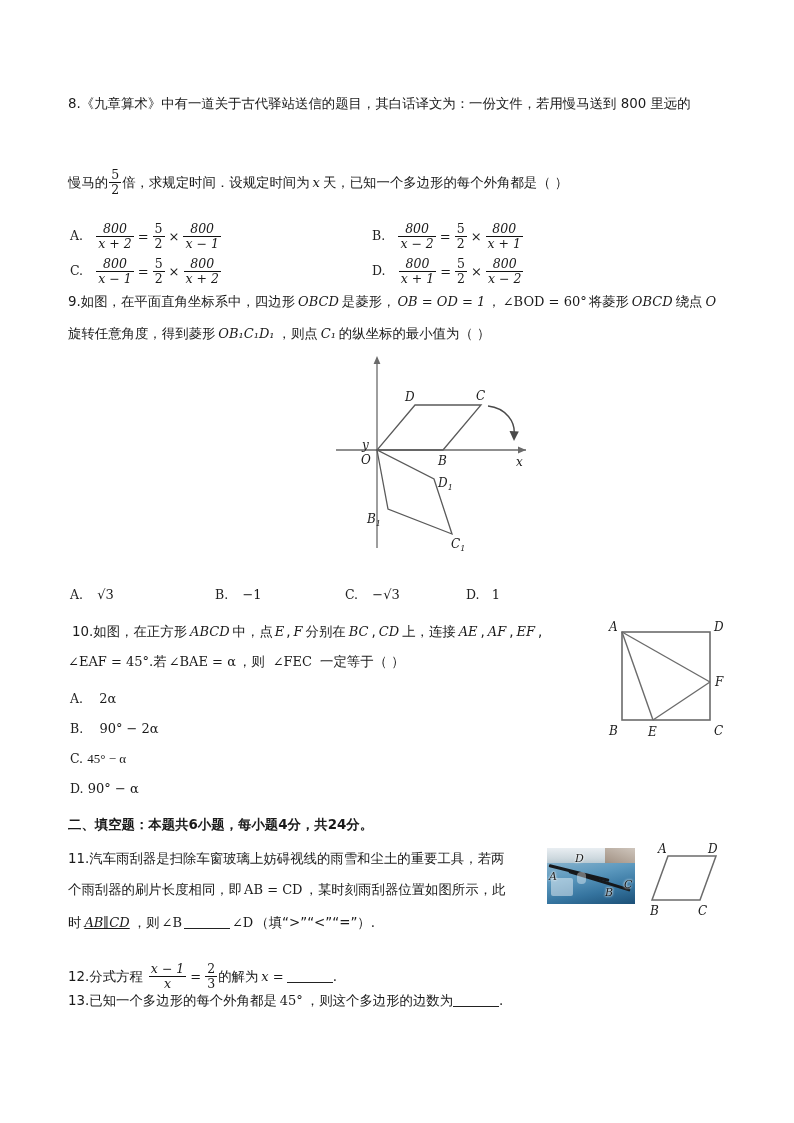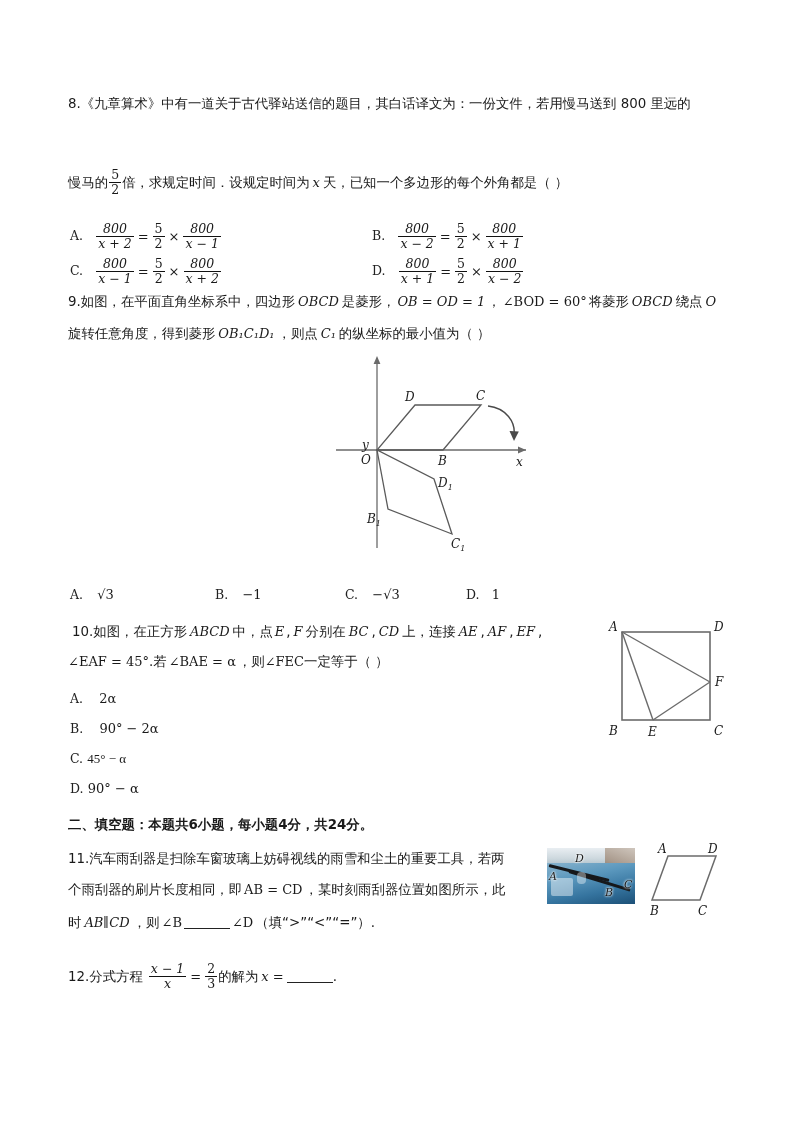--- a/index.html
+++ b/index.html
@@ -209,21 +209,21 @@
   <div class="blk" style="left:466px; top:588px;">
     <span class="optlbl">D.</span>
     <span class="mathr" style="margin-left:8px;">1</span>
   </div>
 
   <div class="blk cn" style="left:72px; top:625px;">
     <span>10.</span><span>如图，在正方形</span><span class="mathi" style="padding:0 3px;">ABCD</span><span>中，点</span><span class="mathi" style="padding:0 2px;">E</span><span>,</span><span class="mathi" style="padding:0 3px;">F</span><span>分别在</span><span class="mathi" style="padding:0 3px;">BC</span><span>,</span><span class="mathi" style="padding:0 3px;">CD</span><span>上，连接</span><span class="mathi" style="padding:0 3px;">AE</span><span>,</span><span class="mathi" style="padding:0 3px;">AF</span><span>,</span><span class="mathi" style="padding:0 3px;">EF</span><span>,</span>
   </div>
 
   <div class="blk cn" style="left:68px; top:655px;">
-    <span class="mathr">∠EAF = 45°</span><span>.若</span><span class="mathr" style="padding:0 2px;">∠BAE = α</span><span>，则</span><span class="mathr" style="padding:0 0;">∠FEC</span><span>一定等于（      ）</span>
+    <span class="mathr">∠EAF = 45°</span><span>.若</span><span class="mathr" style="padding:0 2px;">∠BAE = α</span><span>，则</span><span class="mathr" style="padding:0 8px;">∠FEC</span><span>一定等于（      ）</span>
   </div>
 
   <div class="figwrap" style="left:604px; top:620px;">
     <svg width="140" height="122" viewBox="0 0 140 122">
 
       <rect x="18" y="12" width="88" height="88" fill="none" stroke="#6b6b6b" stroke-width="1.6"></rect>
 
       <line x1="18" y1="12" x2="49" y2="100" stroke="#6b6b6b" stroke-width="1.4"></line>
       <line x1="18" y1="12" x2="106" y2="62" stroke="#6b6b6b" stroke-width="1.4"></line>
       <line x1="49" y1="100" x2="106" y2="62" stroke="#6b6b6b" stroke-width="1.4"></line>
@@ -257,21 +257,21 @@
     <span>二、填空题：本题共</span><span>6</span><span>小题，每小题</span><span>4</span><span>分，共</span><span>24</span><span>分。</span>
   </div>
 
   <div class="blk cn" style="left:68px; top:852px;">
     <span>11.</span><span>汽车雨刮器是扫除车窗玻璃上妨碍视线的雨雪和尘土的重要工具，若两</span>
   </div>
   <div class="blk cn" style="left:68px; top:883px;">
     <span>个雨刮器的刷片长度相同，即</span><span class="mathr" style="padding:0 2px;">AB = CD</span><span>，某时刻雨刮器位置如图所示，此</span>
   </div>
   <div class="blk cn" style="left:68px; top:915px;">
-    <span>时</span><span class="mathi" style="padding:0 3px;">AB∥CD</span><span>，则</span><span class="mathr" style="padding:0 2px;">∠B</span><span class="blank"></span><span class="mathr" style="padding:0 2px;">∠D</span><span>（填“&gt;”“&lt;”“=”）.</span>
+    <span>时</span><span class="mathi" style="padding:0 3px;text-decoration:underline;">AB∥CD</span><span>，则</span><span class="mathr" style="padding:0 2px;">∠B</span><span class="blank"></span><span class="mathr" style="padding:0 2px;">∠D</span><span>（填“&gt;”“&lt;”“=”）.</span>
   </div>
 
   <div class="photo" style="left:547px; top:848px; width:88px; height:56px;">
     <div class="sky"></div>
     <div class="hood"></div>
     <div class="glass"></div>
     <div class="wiper" style="left:2px; top:16px; width:62px; height:2.6px; transform:rotate(14deg);"></div>
     <div class="wiper" style="left:22px; top:22px; width:64px; height:2.6px; transform:rotate(17deg);"></div>
     <div class="refl" style="left:4px; top:30px; width:22px; height:18px; opacity:.8;"></div>
     <div class="refl" style="left:30px; top:24px; width:9px; height:12px; opacity:.7; border-radius:4px;"></div>
@@ -288,14 +288,17 @@
       <text x="58" y="11" font-family="DejaVu Serif, serif" font-style="italic" font-size="12" fill="#1a1a1a">D</text>
       <text x="0" y="73" font-family="DejaVu Serif, serif" font-style="italic" font-size="12" fill="#1a1a1a">B</text>
       <text x="48" y="73" font-family="DejaVu Serif, serif" font-style="italic" font-size="12" fill="#1a1a1a">C</text>
     </svg>
   </div>
 
   <div class="blk cn" style="left:68px; top:962px;">
     <span>12.</span><span>分式方程</span><span class="frac italic" style="margin-left:6px;"><span class="num">x − 1</span><span class="den">x</span></span><span class="op mathr">=</span><span class="frac"><span class="num">2</span><span class="den">3</span></span><span>的解为</span><span class="mathi" style="padding:0 3px;">x =</span><span class="blank"></span><span>.</span>
   </div>
 
+  <div class="blk cn" style="left:68px; top:993px;">
+    <span>13.</span><span>已知一个多边形的每个外角都是</span><span class="mathr" style="padding:0 3px;">45°</span><span>，则这个多边形的边数为</span><span class="blank"></span><span>.</span>
+  </div>
 
 </div>
 
 </body></html>

